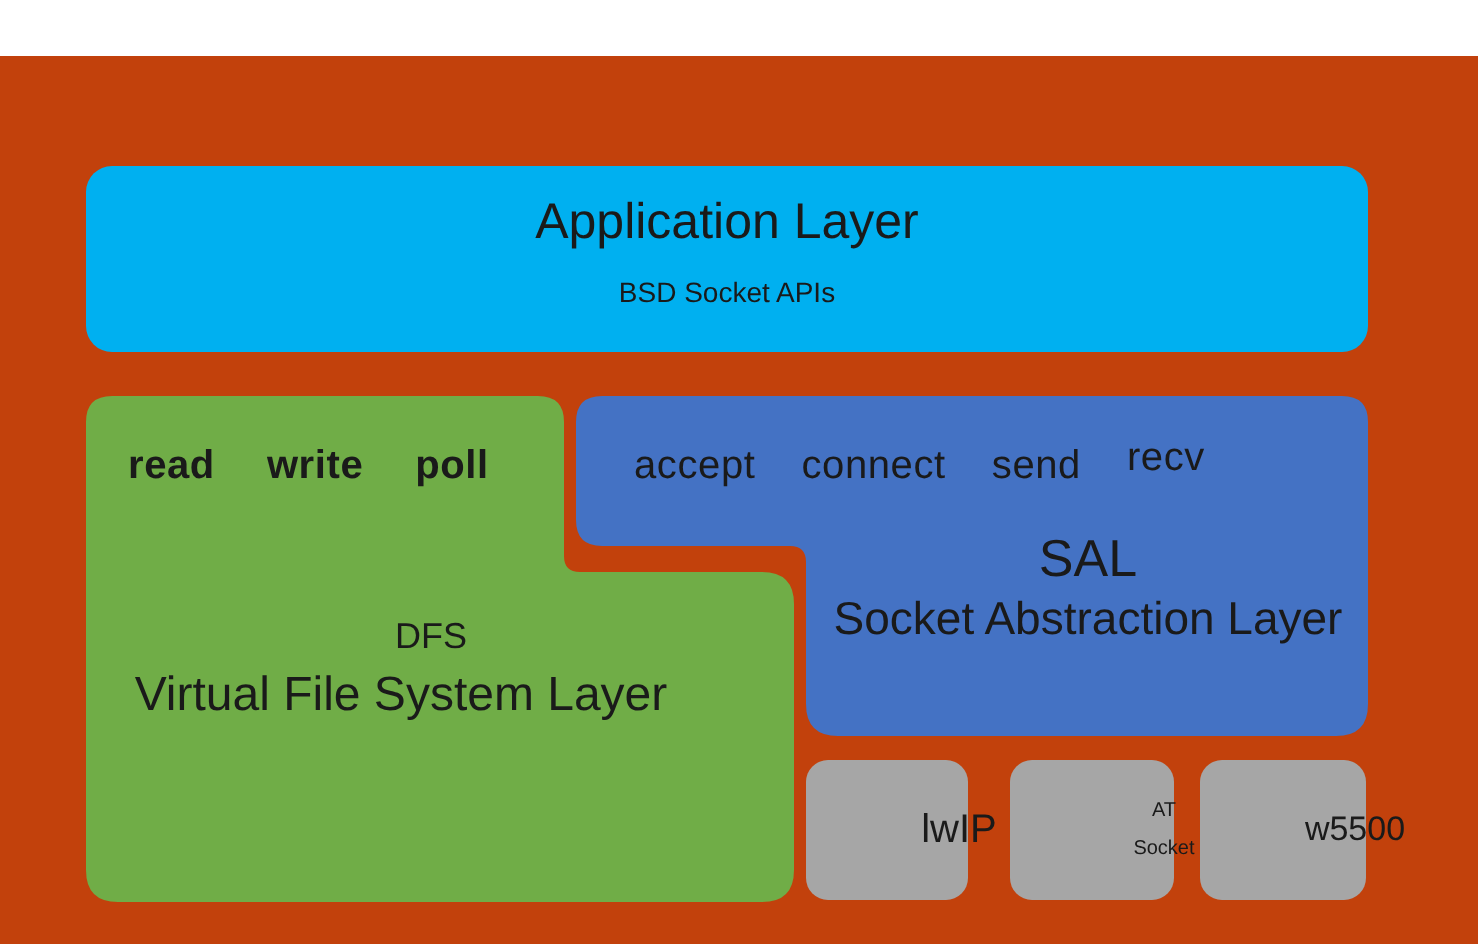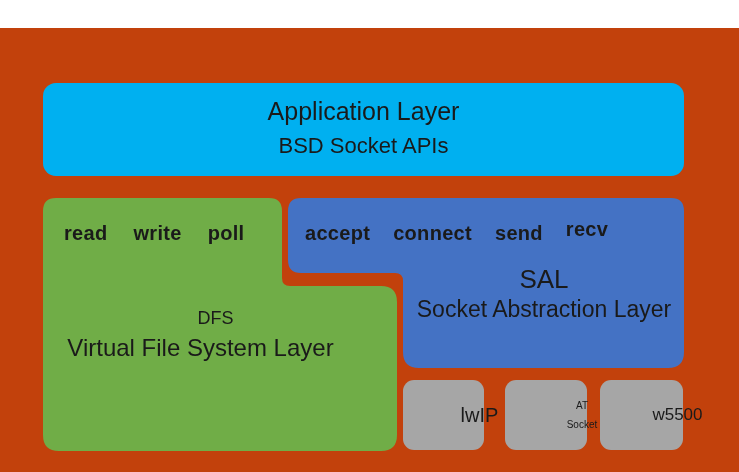--- a/index.html
+++ b/index.html
@@ -30,32 +30,32 @@
   .centered {
     text-align: center;
   }
   
   .app-title {
     left: 43px; top: 69px; width: 641px;
     font-size: 25px; line-height: 28px;
   }
   .app-sub {
     left: 43px; top: 105px; width: 641px;
-    font-size: 22px; line-height: 26px;
+    font-size: 14px; line-height: 26px;
   }
   
   .api-row {
     position: absolute;
     display: flex;
     font-size: 20px;
     line-height: 24px;
     letter-spacing: 0.3px;
   }
   .dfs-apis { left: 64px; top: 193px; gap: 26px; font-weight: bold; }
-  .sal-apis { left: 305px; top: 193px; gap: 23px; font-weight: bold; }
+  .sal-apis { left: 317px; top: 193px; gap: 23px; }
   .raised { transform: translateY(-4px); }
   
   .dfs-acronym {
     left: 58px; top: 275px; width: 315px;
     font-size: 18px; line-height: 30px;
   }
   .dfs-name {
     left: 43px; top: 306px; width: 315px;
     font-size: 24px; line-height: 28px;
   }

